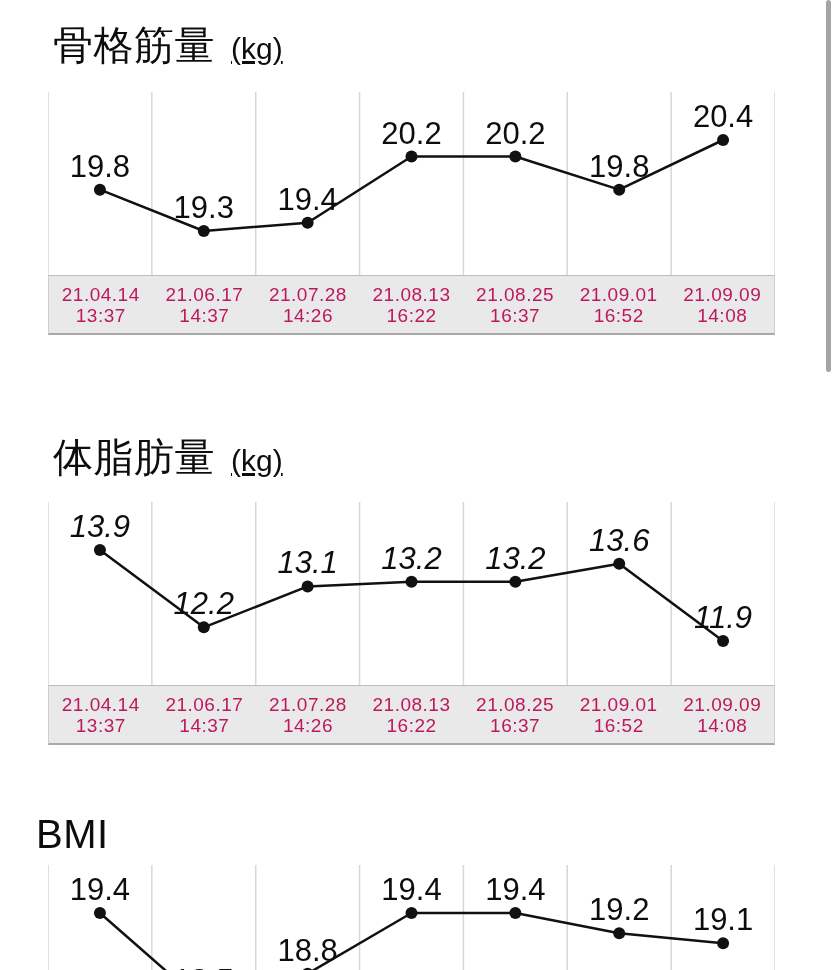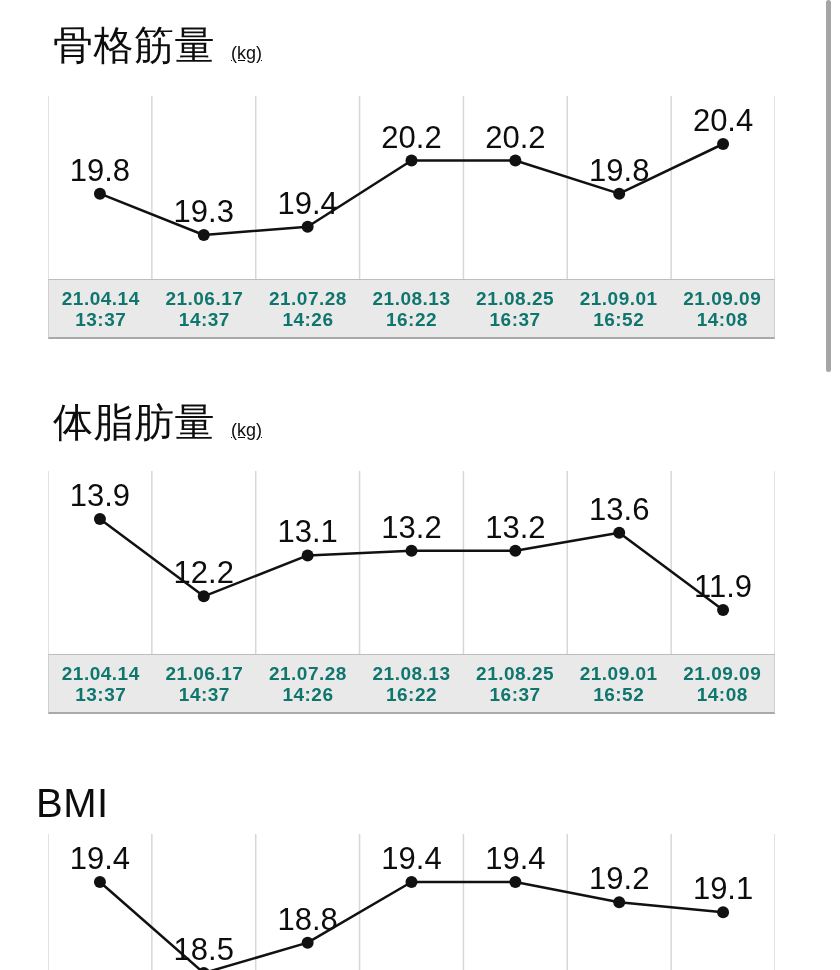--- a/index.html
+++ b/index.html
@@ -8,46 +8,46 @@
     font-family:"Liberation Sans","DejaVu Sans",sans-serif;
     -webkit-font-smoothing:antialiased;
   }
   .screen{position:relative;width:840px;height:970px;overflow:hidden;}
   .chart-block{position:relative;}
   .chart-title{
     margin:0 0 0 53px;font-weight:400;color:#0d0d0d;
     font-size:40px;line-height:50px;letter-spacing:0.5px;
     display:flex;align-items:baseline;gap:16px;
   }
-  .chart-title .title-unit{font-size:18px;color:#0d0d0d;letter-spacing:0;text-decoration:underline;}
+  .chart-title .title-unit{font-size:30px;color:#0d0d0d;letter-spacing:0;text-decoration:underline;}
   .block-1 .chart-title{padding-top:20px;}
-  .block-2 .chart-title{padding-top:58px;}
+  .block-2 .chart-title{padding-top:58px;margin-top:39px;}
   .block-3 .chart-title{padding-top:64px;margin-left:36px;}
   .plot{
     margin-left:48px;width:727px;position:relative;background:#ffffff;
   }
   .block-1 .plot{margin-top:18px;height:183px;}
-  .block-2 .plot{margin-top:16px;height:183px;}
+  .block-2 .plot{margin-top:16px;height:183px;font-style:italic;}
   .block-3 .plot{margin-top:6px;height:145px;}
   .plot svg{display:block;}
   .grid-line{stroke:#d7d7d7;stroke-width:1.5;}
   .series-line{fill:none;stroke:#111111;stroke-width:2.5;stroke-linejoin:round;}
   .data-point{fill:#111111;}
   .point-label{
     font-family:"Liberation Sans","DejaVu Sans",sans-serif;
     font-size:31px;fill:#0d0d0d;text-anchor:middle;
   }
   .x-axis-band{
     margin-left:48px;width:727px;height:60px;box-sizing:border-box;
     background:#e9e9e9;
     border-top:1px solid #bdbdbd;border-bottom:2px solid #a9a9a9;
     border-left:1px solid #cfcfcf;border-right:1px solid #cfcfcf;
     display:flex;align-items:flex-start;padding-top:8px;
   }
-  .x-cell{flex:1 1 0;text-align:center;color:#0f766e;font-weight:bold;}
+  .x-cell{flex:1 1 0;text-align:center;color:#be185d;}
   .x-date,.x-time{font-size:19px;line-height:21px;letter-spacing:0.5px;}
   .scrollbar-thumb{
     position:absolute;top:0;right:9px;width:5px;height:372px;
     background:#a5a5a5;border-radius:3px;
   }
 </style>
 </head>
 <body>
 
 <div class="screen">

